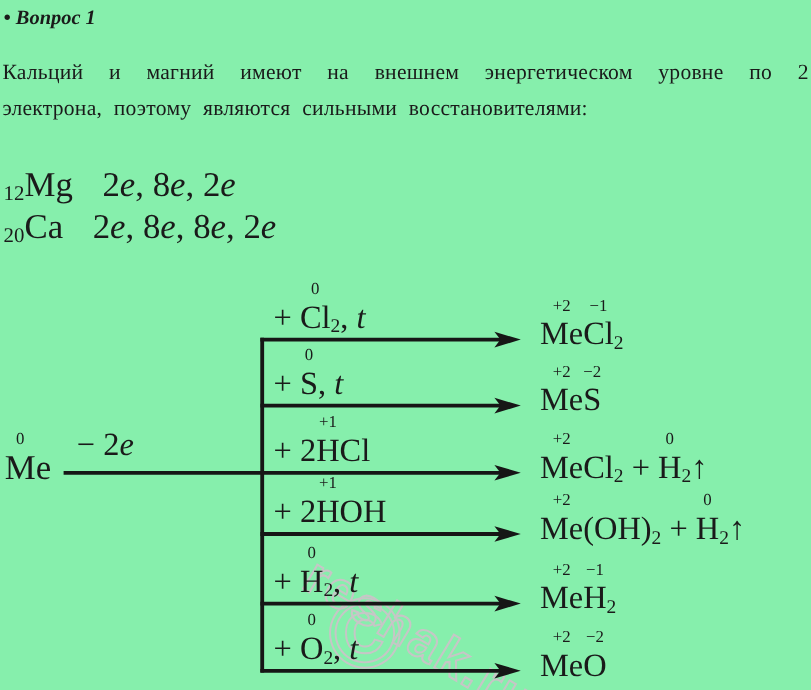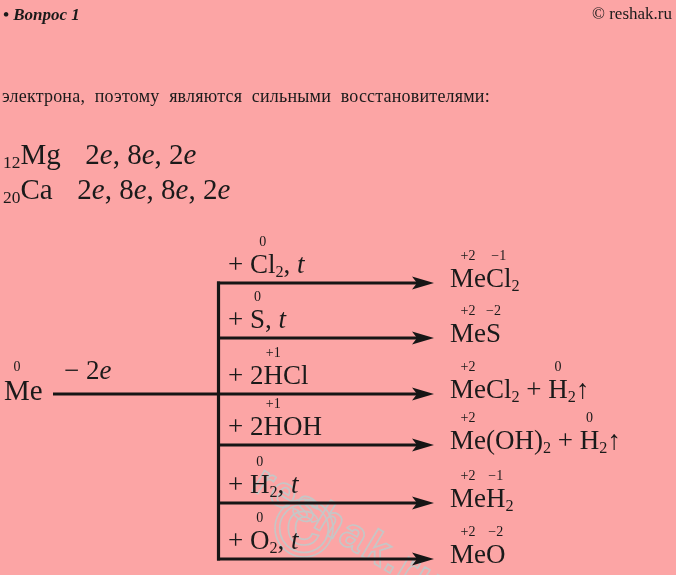--- a/index.html
+++ b/index.html
@@ -1,29 +1,29 @@
 <!DOCTYPE html>
 <html><head>
 <meta charset="utf-8">
 <style>
   html,body { margin:0; padding:0; background:#ffffff; }
   .page {
-    position:relative; width:676px; height:575px; background:#fca5a5;
+    position:relative; width:676px; height:575px; background:#86efac;
     font-family:"Liberation Serif", serif; color:#1a1a1a; overflow:hidden;
   }
   .abs { position:absolute; }
 
   
   .q-label { top:5px; left:3px; font-size:17px; font-weight:bold; font-style:italic; }
   .copyright { top:4px; right:4px; font-size:17px; }
 
   
   .para { left:2px; top:45px; width:672px; font-size:18px; line-height:30px; letter-spacing:0.2px; }
   .para .l1 { text-align:justify; text-align-last:justify; }
-  .para .l2 { word-spacing:5px;margin-top:36px; }
+  .para .l2 { word-spacing:5px; }
 
   
   .formula { white-space:pre; line-height:1.05; font-size:27px; }
   .big     { font-size:29px; }
   .tok { position:relative; display:inline-block; }
   .tok .ox {
     position:absolute; top:-15px; left:50%; transform:translateX(-50%);
     font-size:14px; line-height:14px; font-style:normal;
   }
   .tok.s   { font-size:0.6em; top:0.22em; }
@@ -41,23 +41,23 @@
   .product    { left:450px; }
 
   svg { display:block; }
 </style>
 </head>
 <body>
 
 <div class="page">
 
   <div class="abs q-label">• Вопрос 1</div>
-  <div class="abs copyright">© reshak.ru</div>
 
   <div class="abs para">
+    <div class="l1">Кальций и магний имеют на внешнем энергетическом уровне по 2</div>
     <div class="l2">электрона, поэтому являются сильными восстановителями:</div>
   </div>
 
   <div class="abs formula big cfg-mg"><span class="tok s">12</span><span class="tok">Mg</span><span class="tok gap">2</span><span class="tok i">e</span><span class="tok">, </span><span class="tok">8</span><span class="tok i">e</span><span class="tok">, </span><span class="tok">2</span><span class="tok i">e</span></div>
   <div class="abs formula big cfg-ca"><span class="tok s">20</span><span class="tok">Ca</span><span class="tok gap">2</span><span class="tok i">e</span><span class="tok">, </span><span class="tok">8</span><span class="tok i">e</span><span class="tok">, </span><span class="tok">8</span><span class="tok i">e</span><span class="tok">, </span><span class="tok">2</span><span class="tok i">e</span></div>
 
   <svg class="abs" style="left:0; top:0;" width="676" height="575" viewBox="0 0 676 575">
 
     <g stroke="#c6c6c6" fill="none" stroke-width="1.7" font-family="Liberation Sans, sans-serif" font-weight="bold">
       <text transform="translate(250,489) rotate(31)" font-size="44" letter-spacing="2">reshak.ru</text>

